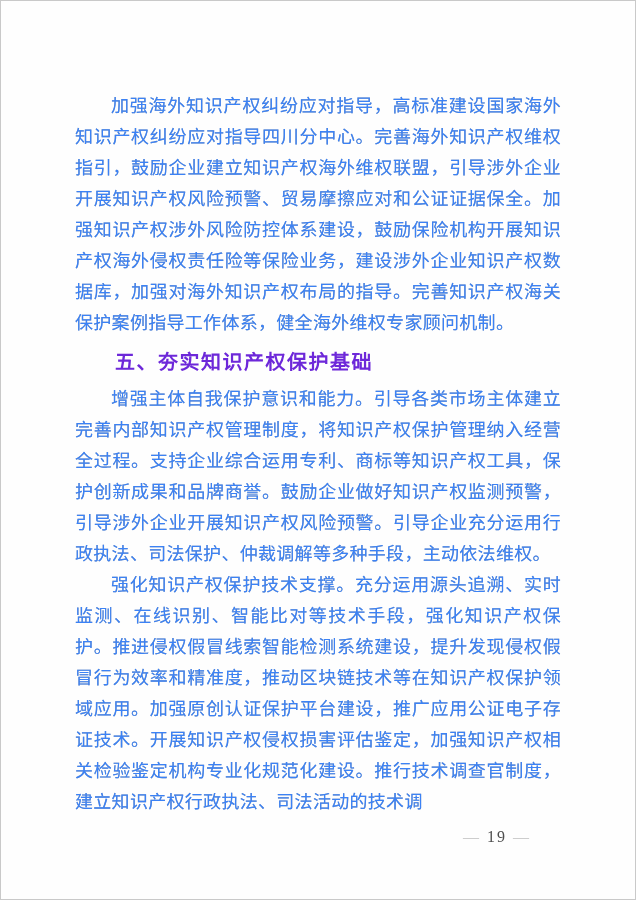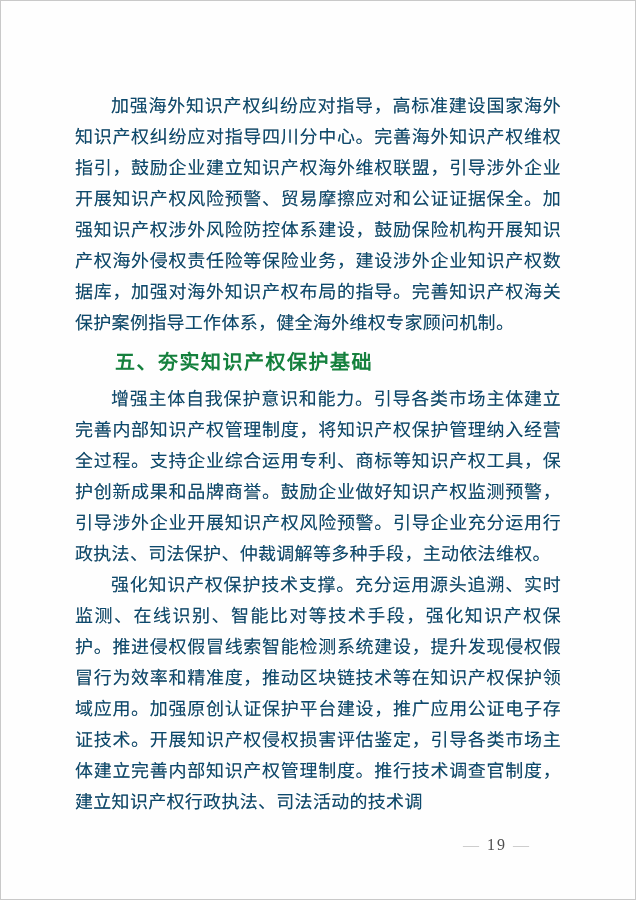--- a/index.html
+++ b/index.html
@@ -17,39 +17,39 @@
     background: #fefefe;
     border: 1px solid #c9c9c9;
     overflow: hidden;
     font-family: "Liberation Serif", "DejaVu Serif", serif;
   }
   .para {
     margin: 0;
     font-size: 18px;
     line-height: 31px;
     letter-spacing: 0.3px;
-    color: #0c4a6e;
+    color: #3b82f6;
     text-align: justify;
     text-align-last: left;
     text-indent: 2em;
     
     text-shadow: 0 0 0.4px rgba(90,90,90,0.55);
   }
   .heading {
     margin: 8px 0 6px 0;
     font-family: "Liberation Sans", "DejaVu Sans", sans-serif;
     font-weight: bold;
     font-size: 20px;
     line-height: 31px;
     letter-spacing: 1.5px;
-    color: #15803d;
+    color: #6d28d9;
     text-indent: 2em;
   }
   .footer {
-    margin-top: 16px;
+    margin-top: 8px;
     padding-right: 30px;
     text-align: right;
     font-size: 16px;
     line-height: 22px;
     letter-spacing: 2px;
     color: #4f4f4f;
   }
   .footer .dash {
     color: #c6c6c6;
   }
@@ -58,21 +58,21 @@
 <body>
 
 <div class="page">
 
   <p class="para">加强海外知识产权纠纷应对指导，高标准建设国家海外知识产权纠纷应对指导四川分中心。完善海外知识产权维权指引，鼓励企业建立知识产权海外维权联盟，引导涉外企业开展知识产权风险预警、贸易摩擦应对和公证证据保全。加强知识产权涉外风险防控体系建设，鼓励保险机构开展知识产权海外侵权责任险等保险业务，建设涉外企业知识产权数据库，加强对海外知识产权布局的指导。完善知识产权海关保护案例指导工作体系，健全海外维权专家顾问机制。</p>
 
   <h2 class="heading">五、夯实知识产权保护基础</h2>
 
   <p class="para">增强主体自我保护意识和能力。引导各类市场主体建立完善内部知识产权管理制度，将知识产权保护管理纳入经营全过程。支持企业综合运用专利、商标等知识产权工具，保护创新成果和品牌商誉。鼓励企业做好知识产权监测预警，引导涉外企业开展知识产权风险预警。引导企业充分运用行政执法、司法保护、仲裁调解等多种手段，主动依法维权。</p>
 
-  <p class="para">强化知识产权保护技术支撑。充分运用源头追溯、实时监测、在线识别、智能比对等技术手段，强化知识产权保护。推进侵权假冒线索智能检测系统建设，提升发现侵权假冒行为效率和精准度，推动区块链技术等在知识产权保护领域应用。加强原创认证保护平台建设，推广应用公证电子存证技术。开展知识产权侵权损害评估鉴定，引导各类市场主体建立完善内部知识产权管理制度。推行技术调查官制度，建立知识产权行政执法、司法活动的技术调</p>
+  <p class="para">强化知识产权保护技术支撑。充分运用源头追溯、实时监测、在线识别、智能比对等技术手段，强化知识产权保护。推进侵权假冒线索智能检测系统建设，提升发现侵权假冒行为效率和精准度，推动区块链技术等在知识产权保护领域应用。加强原创认证保护平台建设，推广应用公证电子存证技术。开展知识产权侵权损害评估鉴定，加强知识产权相关检验鉴定机构专业化规范化建设。推行技术调查官制度，建立知识产权行政执法、司法活动的技术调</p>
 
   <div class="footer">
     <span class="dash">—</span>
     <span>19</span>
     <span class="dash">—</span>
   </div>
 
 </div>
 
 </body></html>

